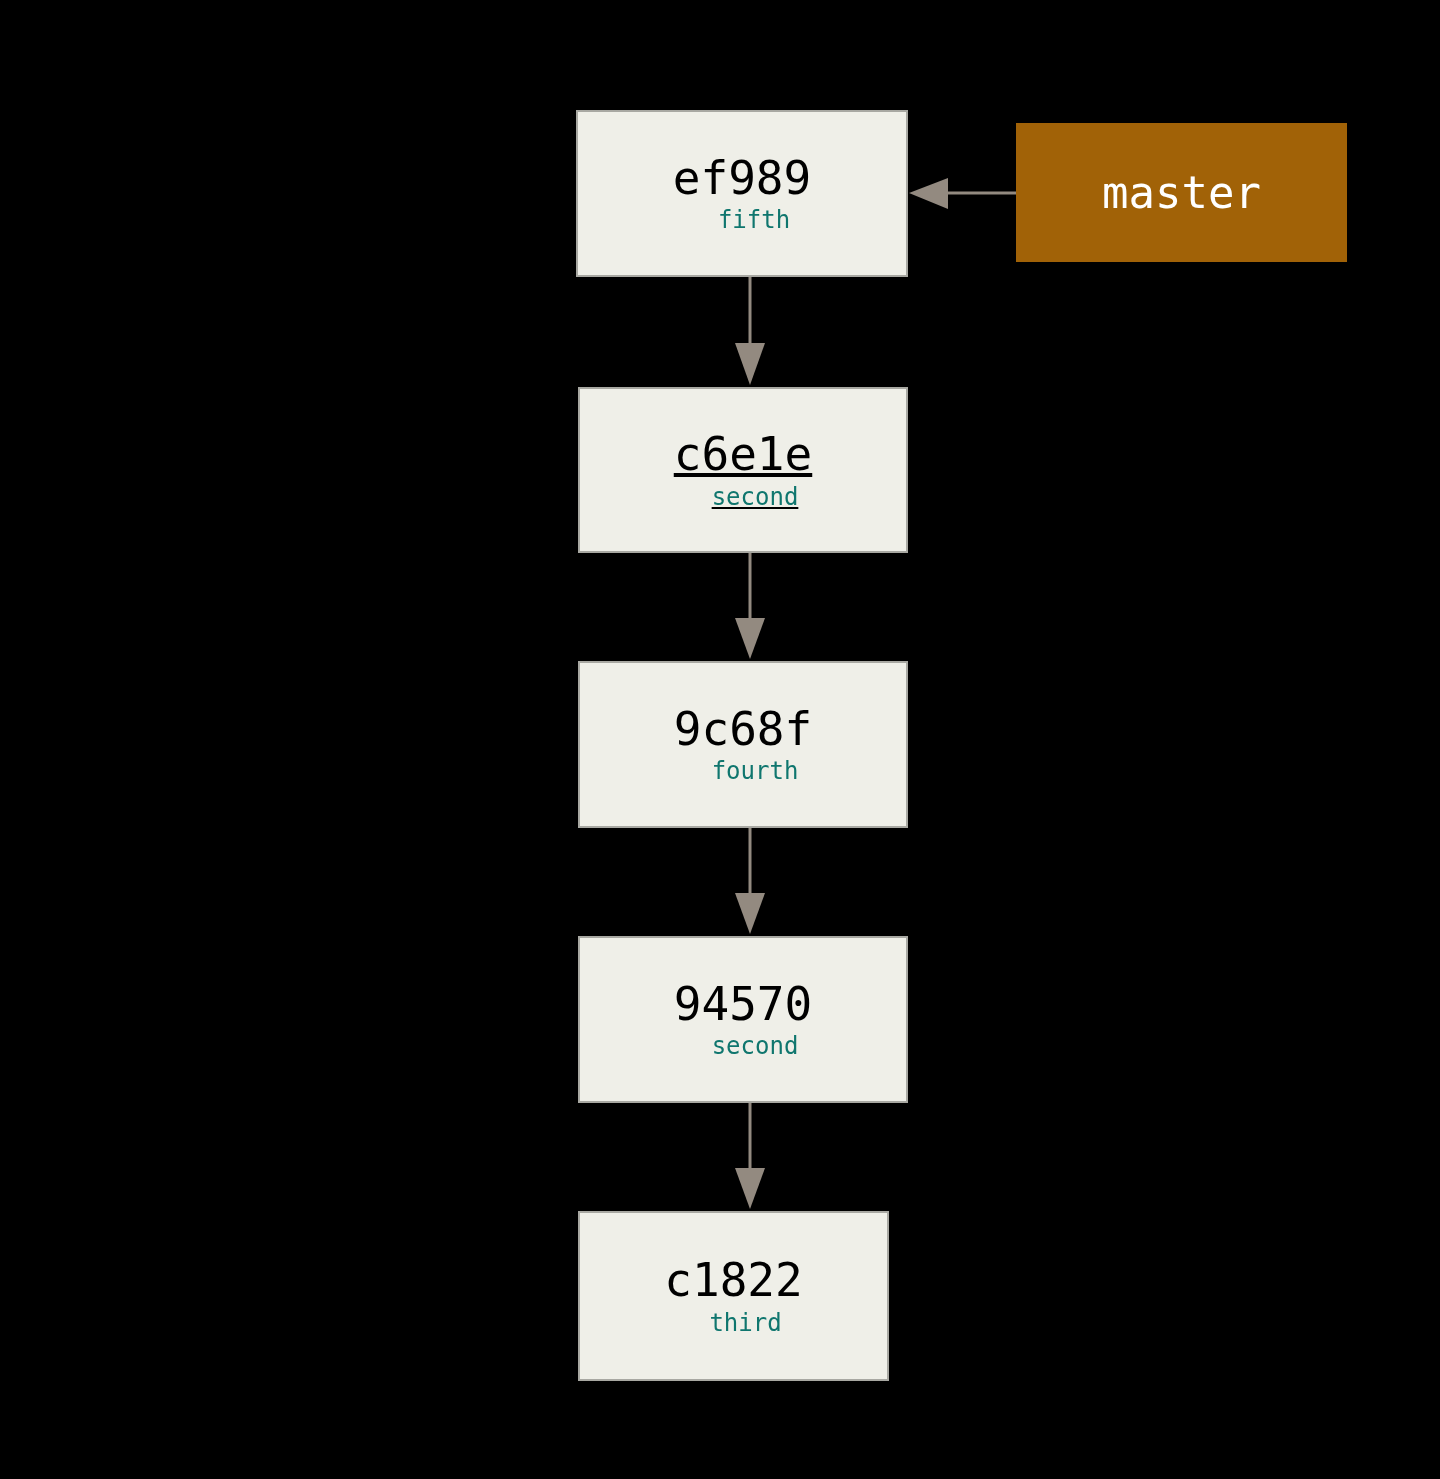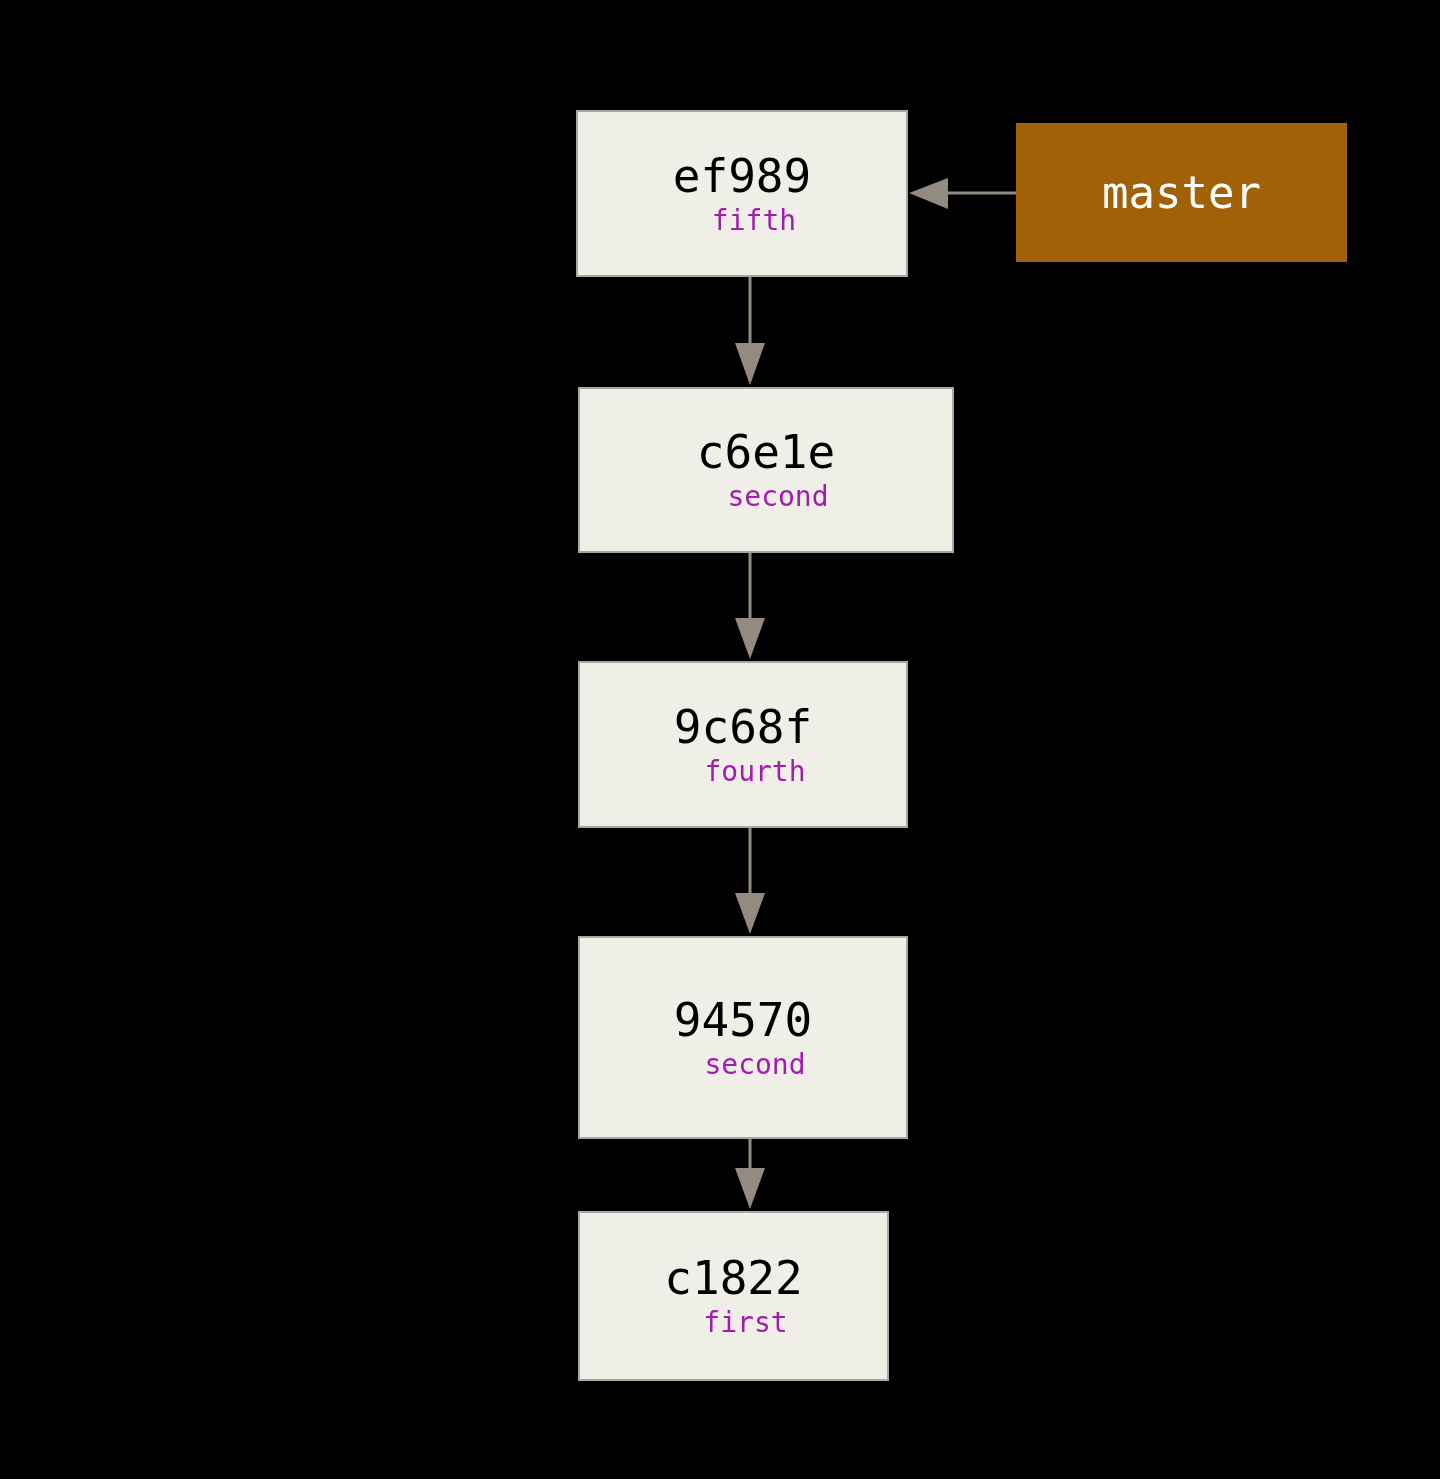--- a/index.html
+++ b/index.html
@@ -40,23 +40,23 @@
   .commit-hash {
     font-family: "DejaVu Sans Mono", "Liberation Mono", monospace;
     font-size: 46px;
     line-height: 1.05;
     color: #000000;
     letter-spacing: 0px;
     margin-bottom: 6px;
   }
   .commit-message {
     font-family: "DejaVu Sans Mono", "Liberation Mono", monospace;
-    font-size: 28px;
+    font-size: 24px;
     line-height: 1.05;
-    color: #a21caf;
+    color: #0f766e;
     margin-left: 24px;
   }
 
   
   .branch-label {
     position: absolute;
     box-sizing: border-box;
     display: flex;
     align-items: center;
     justify-content: center;
@@ -111,37 +111,37 @@
       <line x1="1000" y1="193" x2="928" y2="193" stroke="#938A80" stroke-width="3"></line>
       <polygon points="932,178 932,209 893,193" fill="#938A80"></polygon>
     </g>
   </svg>
 
   <div class="commit-node" style="left:560px; top:110px; width:332px; height:167px;">
     <span class="commit-hash">ef989</span>
     <span class="commit-message">fifth</span>
   </div>
 
-  <div class="commit-node" style="left:562px; top:387px; width:376px; height:166px;">
+  <div class="commit-node" style="left:562px; top:387px; width:330px; height:166px;text-decoration:underline;">
     <span class="commit-hash">c6e1e</span>
     <span class="commit-message">second</span>
   </div>
 
   <div class="commit-node" style="left:562px; top:661px; width:330px; height:167px;">
     <span class="commit-hash">9c68f</span>
     <span class="commit-message">fourth</span>
   </div>
 
-  <div class="commit-node" style="left:562px; top:936px; width:330px; height:203px;">
+  <div class="commit-node" style="left:562px; top:936px; width:330px; height:167px;">
     <span class="commit-hash">94570</span>
     <span class="commit-message">second</span>
   </div>
 
   <div class="commit-node" style="left:562px; top:1211px; width:311px; height:170px;">
     <span class="commit-hash">c1822</span>
-    <span class="commit-message">first</span>
+    <span class="commit-message">third</span>
   </div>
 
   <div class="branch-label" style="left:1000px; top:123px; width:331px; height:139px; background:#a16207;">
     <span class="branch-label-text">master</span>
   </div>
 
 </div>
 
 </body></html>

